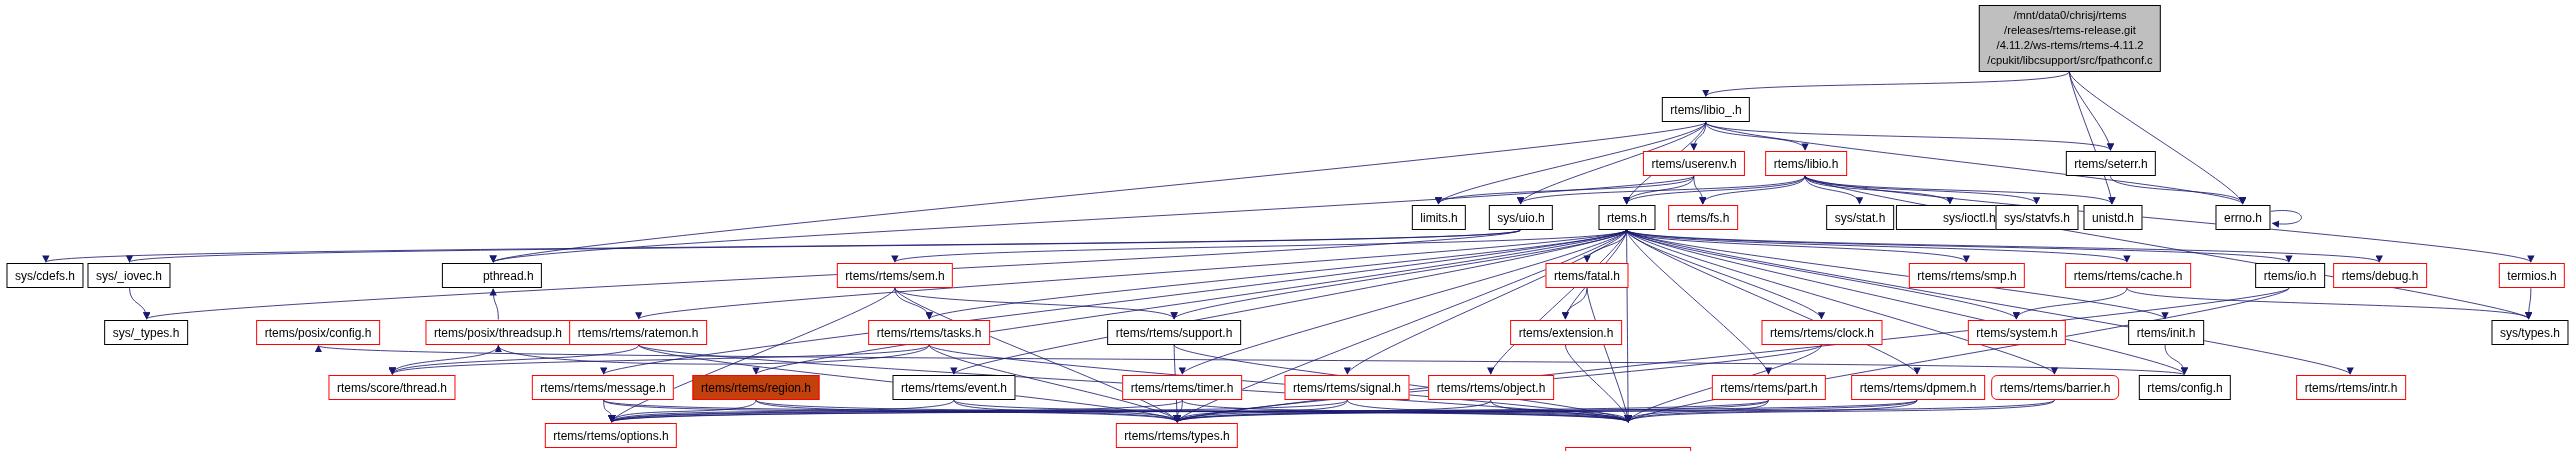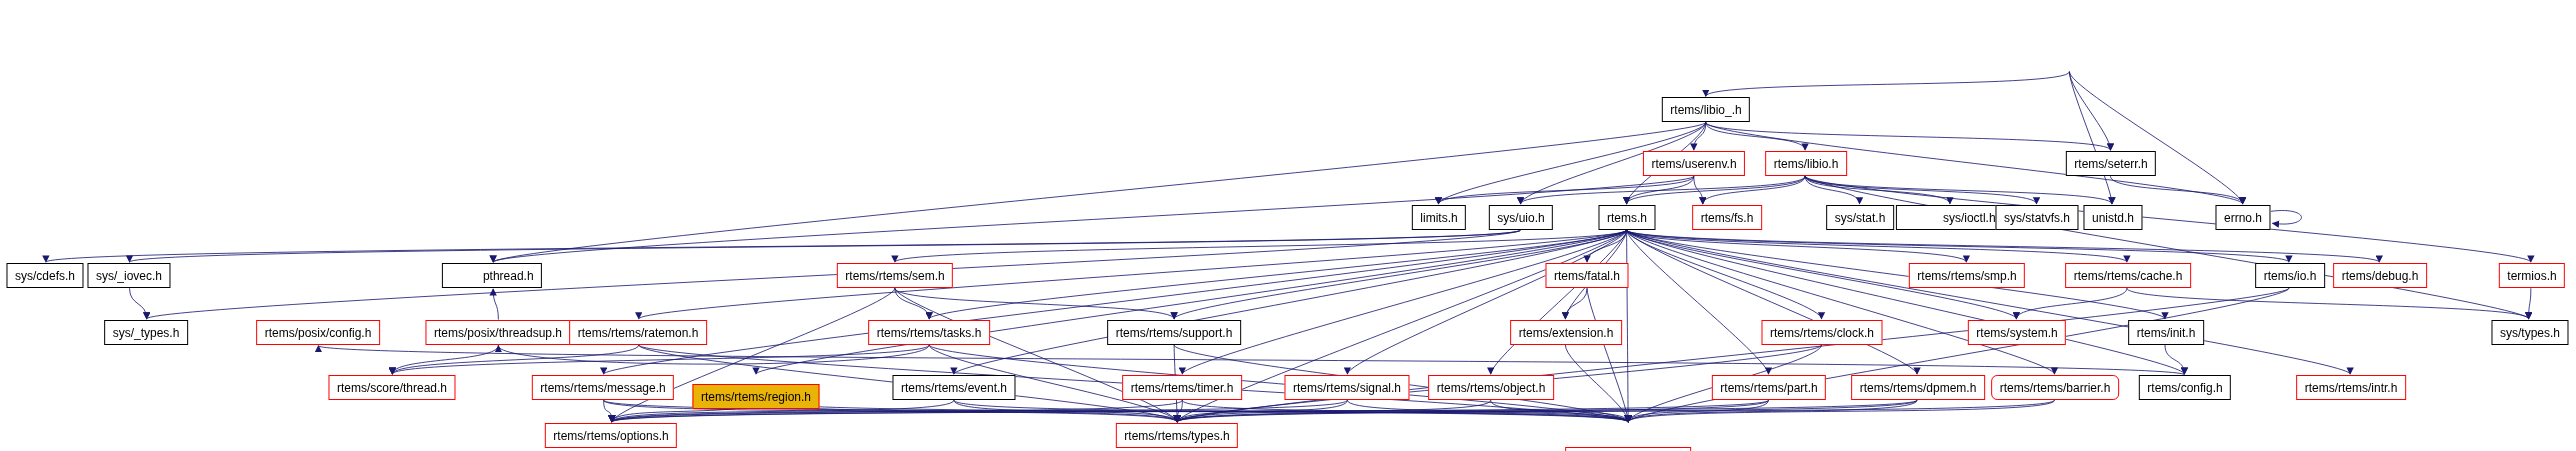--- a/index.html
+++ b/index.html
@@ -170,28 +170,34 @@
         <path d="M 2367 536 C 2367 560, 818 542, 818 565" class="edge" stroke="#191970" marker-end="url(#arrow)"></path>
         <path d="M 2566 536 C 2566 560, 1575 542, 1575 565" class="edge" stroke="#191970" marker-end="url(#arrow)"></path>
         <path d="M 2566 536 C 2566 560, 2179 542, 2179 565" class="edge" stroke="#191970" marker-end="url(#arrow)"></path>
         <path d="M 2566 536 C 2566 560, 818 542, 818 565" class="edge" stroke="#191970" marker-end="url(#arrow)"></path>
         <path d="M 2750 536 C 2750 560, 1575 542, 1575 565" class="edge" stroke="#191970" marker-end="url(#arrow)"></path>
         <path d="M 2750 536 C 2750 560, 2179 542, 2179 565" class="edge" stroke="#191970" marker-end="url(#arrow)"></path>
         <path d="M 2924 502 C 2924 478, 425 486, 425 463" class="edge" stroke="#191970" marker-end="url(#arrow)"></path>
       </g>
   </svg>
 
+<div class="node root" title="/mnt/data0/chrisj/rtems/releases/rtems-release.git/4.11.2/ws-rtems/rtems-4.11.2/cpukit/libcsupport/src/fpathconf.c" style="left: 2070px; top: 4.5px; height: 67px; background: rgb(191, 191, 191); border-color: rgb(0, 0, 0);">
+      <div>/mnt/data0/chrisj/rtems</div>
+      <div>/releases/rtems-release.git</div>
+      <div>/4.11.2/ws-rtems/rtems-4.11.2</div>
+      <div>/cpukit/libcsupport/src/fpathconf.c</div>
+    </div>
     <div class="node link" title="rtems/libio_.h" style="left: 1706px; top: 97px; background: rgb(255, 255, 255); border-color: rgb(0, 0, 0);">rtems/libio_.h</div>
     <div class="node red link" title="rtems/userenv.h" style="left: 1694px; top: 151px; background: rgb(255, 255, 255); border-color: rgb(255, 0, 0);">rtems/userenv.h</div>
     <div class="node red link" title="rtems/libio.h" style="left: 1806px; top: 151px; background: rgb(255, 255, 255); border-color: rgb(255, 0, 0);">rtems/libio.h</div>
     <div class="node link" title="rtems/seterr.h" style="left: 2111px; top: 151px; background: rgb(255, 255, 255); border-color: rgb(0, 0, 0);">rtems/seterr.h</div>
     <div class="node" title="limits.h" style="left: 1439px; top: 205px; background: rgb(255, 255, 255); border-color: rgb(0, 0, 0);">limits.h</div>
     <div class="node" title="sys/uio.h" style="left: 1521px; top: 205px; background: rgb(255, 255, 255); border-color: rgb(0, 0, 0);">sys/uio.h</div>
     <div class="node link" title="rtems.h" style="left: 1627px; top: 205px; background: rgb(255, 255, 255); border-color: rgb(0, 0, 0);">rtems.h</div>
-    <div class="node red link" title="rtems/fs.h" style="left: 1703px; top: 205px; background: rgb(255, 255, 255); border-color: rgb(255, 0, 0); margin-left: 24px;">rtems/fs.h</div>
+    <div class="node red link" title="rtems/fs.h" style="left: 1703px; top: 205px; background: rgb(255, 255, 255); border-color: rgb(255, 0, 0);">rtems/fs.h</div>
     <div class="node" title="sys/stat.h" style="left: 1860px; top: 205px; background: rgb(255, 255, 255); border-color: rgb(0, 0, 0);">sys/stat.h</div>
     <div class="node" title="sys/ioctl.h" style="left: 1950px; top: 205px; background: rgb(255, 255, 255); border-color: rgb(0, 0, 0); padding-left: 46px;">sys/ioctl.h</div>
     <div class="node" title="sys/statvfs.h" style="left: 2037px; top: 205px; background: rgb(255, 255, 255); border-color: rgb(0, 0, 0);">sys/statvfs.h</div>
     <div class="node" title="unistd.h" style="left: 2113px; top: 205px; background: rgb(255, 255, 255); border-color: rgb(0, 0, 0);">unistd.h</div>
     <div class="node" title="errno.h" style="left: 2243px; top: 205px; background: rgb(255, 255, 255); border-color: rgb(0, 0, 0);">errno.h</div>
     <div class="node" title="sys/cdefs.h" style="left: 45px; top: 263px; background: rgb(255, 255, 255); border-color: rgb(0, 0, 0);">sys/cdefs.h</div>
     <div class="node" title="sys/_iovec.h" style="left: 129px; top: 263px; background: rgb(255, 255, 255); border-color: rgb(0, 0, 0);">sys/_iovec.h</div>
     <div class="node" title="pthread.h" style="left: 492px; top: 263px; background: rgb(255, 255, 255); border-color: rgb(0, 0, 0); padding-left: 40px;">pthread.h</div>
     <div class="node red link" title="rtems/rtems/sem.h" style="left: 895px; top: 263px; background: rgb(255, 255, 255); border-color: rgb(255, 0, 0);">rtems/rtems/sem.h</div>
     <div class="node red link" title="rtems/fatal.h" style="left: 1587px; top: 263px; background: rgb(255, 255, 255); border-color: rgb(255, 0, 0);">rtems/fatal.h</div>
@@ -206,21 +212,21 @@
     <div class="node red link" title="rtems/rtems/ratemon.h" style="left: 638px; top: 320px; background: rgb(255, 255, 255); border-color: rgb(255, 0, 0);">rtems/rtems/ratemon.h</div>
     <div class="node red link" title="rtems/rtems/tasks.h" style="left: 929px; top: 320px; background: rgb(255, 255, 255); border-color: rgb(255, 0, 0);">rtems/rtems/tasks.h</div>
     <div class="node link" title="rtems/rtems/support.h" style="left: 1174px; top: 320px; background: rgb(255, 255, 255); border-color: rgb(0, 0, 0);">rtems/rtems/support.h</div>
     <div class="node red link" title="rtems/extension.h" style="left: 1566px; top: 320px; background: rgb(255, 255, 255); border-color: rgb(255, 0, 0);">rtems/extension.h</div>
     <div class="node red link" title="rtems/rtems/clock.h" style="left: 1822px; top: 320px; background: rgb(255, 255, 255); border-color: rgb(255, 0, 0);">rtems/rtems/clock.h</div>
     <div class="node red link" title="rtems/system.h" style="left: 2017px; top: 320px; background: rgb(255, 255, 255); border-color: rgb(255, 0, 0);">rtems/system.h</div>
     <div class="node link" title="rtems/init.h" style="left: 2166px; top: 320px; background: rgb(255, 255, 255); border-color: rgb(0, 0, 0);">rtems/init.h</div>
     <div class="node" title="sys/types.h" style="left: 2530px; top: 320px; background: rgb(255, 255, 255); border-color: rgb(0, 0, 0);">sys/types.h</div>
     <div class="node red link" title="rtems/score/thread.h" style="left: 392px; top: 375px; background: rgb(255, 255, 255); border-color: rgb(255, 0, 0);">rtems/score/thread.h</div>
     <div class="node red link" title="rtems/rtems/message.h" style="left: 603px; top: 375px; background: rgb(255, 255, 255); border-color: rgb(255, 0, 0);">rtems/rtems/message.h</div>
-    <div class="node red link" title="rtems/rtems/region.h" style="left: 756px; top: 384px; background: #eab308; border-color: rgb(255, 0, 0);">rtems/rtems/region.h</div>
+    <div class="node red link" title="rtems/rtems/region.h" style="left: 756px; top: 375px; background: #c2410c; border-color: rgb(255, 0, 0);">rtems/rtems/region.h</div>
     <div class="node link" title="rtems/rtems/event.h" style="left: 954px; top: 375px; background: rgb(255, 255, 255); border-color: rgb(0, 0, 0);">rtems/rtems/event.h</div>
     <div class="node red link" title="rtems/rtems/timer.h" style="left: 1182px; top: 375px; background: rgb(255, 255, 255); border-color: rgb(255, 0, 0);">rtems/rtems/timer.h</div>
     <div class="node red link" title="rtems/rtems/signal.h" style="left: 1347px; top: 375px; background: rgb(255, 255, 255); border-color: rgb(255, 0, 0);">rtems/rtems/signal.h</div>
     <div class="node red link" title="rtems/rtems/object.h" style="left: 1491px; top: 375px; background: rgb(255, 255, 255); border-color: rgb(255, 0, 0);">rtems/rtems/object.h</div>
     <div class="node red link" title="rtems/rtems/part.h" style="left: 1769px; top: 375px; background: rgb(255, 255, 255); border-color: rgb(255, 0, 0);">rtems/rtems/part.h</div>
     <div class="node red link" title="rtems/rtems/dpmem.h" style="left: 1918px; top: 375px; background: rgb(255, 255, 255); border-color: rgb(255, 0, 0);">rtems/rtems/dpmem.h</div>
     <div class="node red link" title="rtems/rtems/barrier.h" style="left: 2055px; top: 375px; background: rgb(255, 255, 255); border-color: rgb(255, 0, 0); border-radius: 6px;">rtems/rtems/barrier.h</div>
     <div class="node link" title="rtems/config.h" style="left: 2185px; top: 375px; background: rgb(255, 255, 255); border-color: rgb(0, 0, 0);">rtems/config.h</div>
     <div class="node red link" title="rtems/rtems/intr.h" style="left: 2351px; top: 375px; background: rgb(255, 255, 255); border-color: rgb(255, 0, 0);">rtems/rtems/intr.h</div>
     <div class="node red link" title="rtems/rtems/options.h" style="left: 611px; top: 423px; background: rgb(255, 255, 255); border-color: rgb(255, 0, 0);">rtems/rtems/options.h</div>

